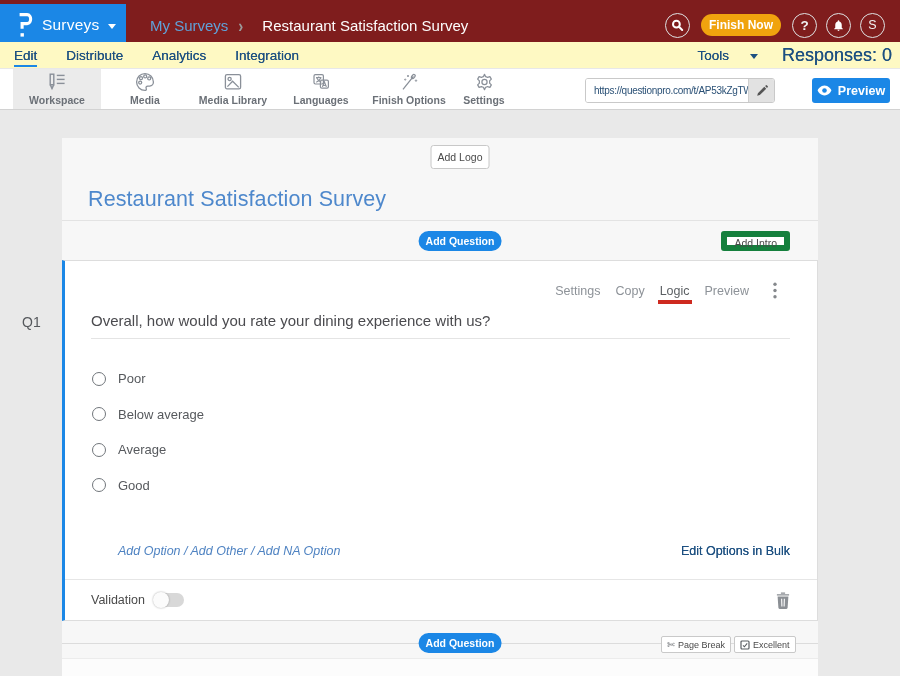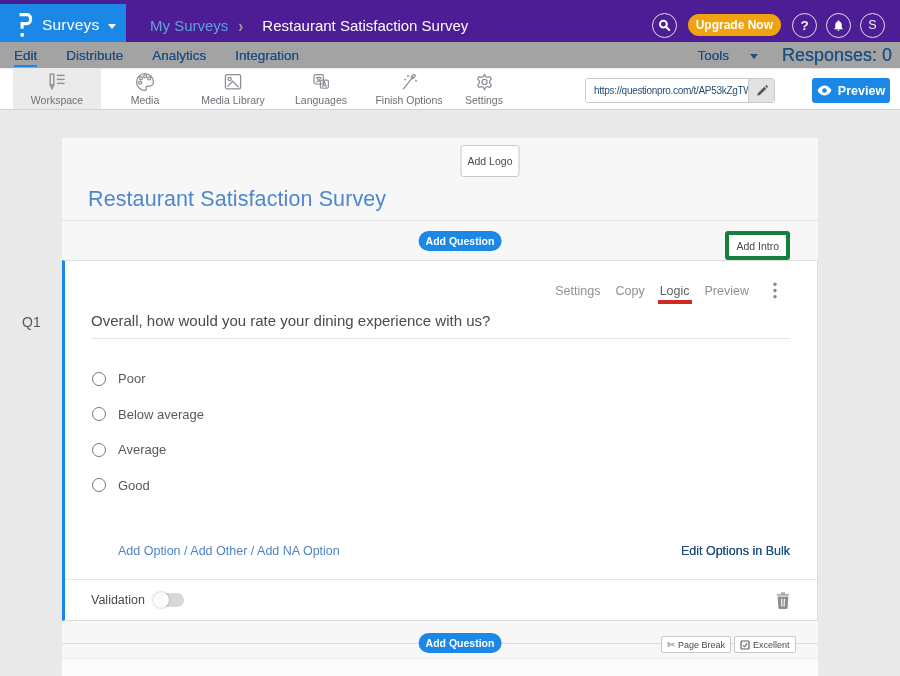--- a/index.html
+++ b/index.html
@@ -1,85 +1,85 @@
 <!DOCTYPE html>
 <html><head>
 <meta charset="utf-8">
 <style>
   * { margin:0; padding:0; box-sizing:border-box; }
   html,body { width:900px; height:676px; overflow:hidden; }
   body { font-family:"Liberation Sans", sans-serif; position:relative; background:#e9e9e9; }
 
   
-  .topbar { position:absolute; left:0; top:0; width:900px; height:50px; background:#4c1d95; display:flex; align-items:center; }
+  .topbar { position:absolute; left:0; top:0; width:900px; height:50px; background:#7f1d1d; display:flex; align-items:center; }
   .brand { width:126px; height:42px; background:#1b87e6; display:flex; align-items:center; padding-left:18px; gap:9px; flex:none; }
   .brand-name { color:#fff; font-size:15.5px; letter-spacing:.2px; }
   .caret-down { width:0; height:0; border-left:4.5px solid transparent; border-right:4.5px solid transparent; border-top:5px solid #fff; margin-top:2px; }
   .crumbs { display:flex; align-items:center; margin-left:24px; white-space:nowrap; }
   .crumb-parent { color:#60a1d8; font-size:15px; }
   .crumb-sep { color:#9b9b9b; font-size:15px; font-weight:bold; transform:scaleY(1.2); margin:0 19px 0 10px; }
   .crumb-current { color:#fdfdfd; font-size:15px; }
   .topbar-right { margin-left:auto; display:flex; align-items:center; gap:9px; padding-right:15px; }
   .circle-btn { width:25px; height:25px; border:1.6px solid #dfe1e2; border-radius:50%; display:flex; align-items:center; justify-content:center; color:#f2f2f2; font-size:13px; flex:none; }
   .circle-btn.help { font-weight:bold; font-size:13.5px; }
   .circle-btn.avatar { font-size:12.5px; }
   .upgrade-btn { height:22px; background:#f0a30e; border:none; border-radius:11px; color:#fff; font-weight:bold; font-size:12px; padding:0 8px; font-family:inherit; margin:0 2px; }
 
   
-  .navrow { position:absolute; left:0; top:42px; width:900px; height:26px; background:#a3a3a3; display:flex; align-items:center; }
+  .navrow { position:absolute; left:0; top:42px; width:900px; height:26px; background:#fef9c3; display:flex; align-items:center; }
   .nav-tabs { display:flex; padding-left:14px; gap:29px; }
   .nav-tab { position:relative; color:#1d5081; font-size:13.5px; text-shadow:0 0 .45px #1d5081; cursor:pointer; }
   .nav-tab.active::after { content:""; position:absolute; left:0; right:0; bottom:-4px; height:2px; background:#1b87e6; }
   .nav-right { margin-left:auto; display:flex; align-items:center; gap:24px; padding-right:8px; }
   .tools-lbl { color:#1d5081; font-size:13.5px; text-shadow:0 0 .45px #1d5081; display:flex; align-items:center; gap:21px; cursor:pointer; }
   .caret-down.navy { border-top-color:#1d5081; }
   .responses-lbl { color:#1d5081; font-size:18px; text-shadow:0 0 .45px #1d5081; }
 
   
   .toolbar { position:absolute; left:0; top:68px; width:900px; height:42px; background:#fff; border-top:1px solid #e8e8e8; border-bottom:1px solid #d2d2d2; display:flex; align-items:stretch; }
-  .tool-items { display:flex; padding-left:13px; }
+  .tool-items { display:flex; padding-left:13px;font-weight:bold; }
   .tool-item { width:88px; display:flex; flex-direction:column; align-items:center; justify-content:center; gap:2px; color:#8a9099; cursor:pointer; }
   .tool-item:last-child { width:62px; }
   .tool-item.active { background:#ebebeb; }
   .tool-item svg { display:block; }
   .tool-lbl { font-size:10.5px; color:#6b7077; }
   .url-box { position:absolute; left:585px; top:9px; width:190px; height:25px; border:1px solid #c9c9c9; border-radius:3px; background:#fff; display:flex; overflow:hidden; }
   .url-text { flex:1; border:none; outline:none; font-family:inherit; font-size:10px; letter-spacing:-0.3px; color:#2b5176; padding:0 0 0 8px; min-width:0; background:#fff; }
   .url-edit { width:26px; background:#e2e2e2; border-left:1px solid #cfcfcf; display:flex; align-items:center; justify-content:center; color:#555; flex:none; cursor:pointer; }
   .preview-btn { position:absolute; left:812px; top:9px; width:78px; height:25px; background:#1b87e6; color:#fff; border:none; border-radius:3px; font-family:inherit; font-size:12.5px; font-weight:bold; display:flex; align-items:center; justify-content:center; gap:6px; cursor:pointer; }
 
   
   .main { position:absolute; left:0; top:110px; width:900px; height:566px; background:#e9e9e9; }
   .q-number { position:absolute; left:22px; top:204px; font-size:14px; color:#55585c; }
   .card { position:absolute; left:62px; top:28px; width:756px; height:538px; background:#f7f7f7; }
 
-  .add-logo-btn { position:absolute; top:7px; left:calc(50% + 20px); transform:translateX(-50%); height:32px; padding:0 6px; background:#fff; border:1px solid #c8c8c8; border-radius:3px; font-family:inherit; font-size:10.5px; color:#4a4a4a; cursor:pointer;margin-left:30px; }
+  .add-logo-btn { position:absolute; top:7px; left:calc(50% + 20px); transform:translateX(-50%); height:24px; padding:0 6px; background:#fff; border:1px solid #c8c8c8; border-radius:3px; font-family:inherit; font-size:10.5px; color:#4a4a4a; cursor:pointer; }
   .survey-title { position:absolute; left:26px; top:49px; font-size:21.5px; font-weight:normal; color:#4e88cc; letter-spacing:.1px; }
   .hdr-divider { position:absolute; left:0; right:0; top:82px; height:1px; background:#e3e3e3; }
 
   .btn-blue { height:20px; padding:0 7px; background:#1b87e6; border:none; border-radius:10px; color:#fff; font-family:inherit; font-size:10.5px; font-weight:bold; cursor:pointer; }
-  .btn-white { height:29px; padding:0 7px; background:#fff; border:4px solid #15803d; border-radius:3px; color:#4a4a4a; font-family:inherit; font-size:10.5px; cursor:pointer; }
+  .btn-white { height:20px; padding:0 7px; background:#fff; border:6px solid #15803d; border-radius:3px; color:#4a4a4a; font-family:inherit; font-size:10.5px; cursor:pointer; }
   .addq-top { position:absolute; left:calc(50% + 20px); transform:translateX(-50%); top:93px; }
   .add-intro { position:absolute; right:28px; top:93px; }
 
   
   .qblock { position:absolute; left:0; top:122px; width:756px; height:361px; background:#fff; border:1px solid #dddddd; border-left:3px solid #1b87e6; }
   .q-actions { position:absolute; top:21px; right:40px; display:flex; align-items:center; gap:15px; }
   .q-action { font-size:12.5px; color:#8d9298; cursor:pointer; }
   .q-action.hl { color:#5b5f63; position:relative; }
   .q-action.hl::after { content:""; position:absolute; left:-2px; right:-2px; bottom:-6px; height:3.5px; background:#ce2a20; }
   .q-dots { margin-left:9px; cursor:pointer; color:#85888c; display:flex; }
   .q-text { position:absolute; left:26px; top:51px; right:30px; font-size:15px; color:#4b4b4f; }
   .q-underline { position:absolute; left:26px; top:77px; width:699px; height:1px; background:#e4e4e4; }
   .opt-list { position:absolute; left:27px; top:100px; list-style:none; }
   .opt-row { height:35.5px; display:flex; align-items:center; cursor:pointer; }
   .radio { width:14px; height:14px; border:1.5px solid #71767b; border-radius:50%; background:#fff; flex:none; }
   .opt-lbl { margin-left:12px; font-size:13px; color:#56595d; }
   .addopt-row { position:absolute; left:53px; right:27px; top:283px; display:flex; justify-content:space-between; align-items:center; }
-  .addopt-links { font-size:12.5px; color:#4f83c2; }
+  .addopt-links { font-size:12.5px; color:#4f83c2;font-style:italic; }
   .addopt-links a { color:#4f83c2; text-decoration:none; cursor:pointer; }
   .bulk-link { font-size:12.5px; color:#1d5081; text-shadow:0 0 .3px #1d5081; text-decoration:none; cursor:pointer; }
   .v-divider { position:absolute; left:0; right:0; top:318px; height:1px; background:#e6e6e6; }
   .validation-row { position:absolute; left:26px; top:318px; height:41px; display:flex; align-items:center; }
   .validation-lbl { font-size:12.5px; color:#4a4a4a; }
   .toggle { width:30px; height:14px; background:#d8d8d8; border-radius:7px; margin-left:9px; position:relative; cursor:pointer; }
   .toggle-knob { position:absolute; left:-1px; top:-1px; width:16px; height:16px; background:#fbfbfb; border-radius:50%; box-shadow:0 0 2px rgba(0,0,0,.35); }
   .trash-btn { position:absolute; right:27px; top:331px; color:#8b8f94; cursor:pointer; }
 
   
@@ -108,21 +108,21 @@
     <span class="crumb-sep">›</span>
     <span class="crumb-current">Restaurant Satisfaction Survey</span>
   </nav>
   <div class="topbar-right">
     <span class="circle-btn">
       <svg width="13" height="13" viewBox="0 0 13 13">
         <circle cx="5.4" cy="5.2" r="3.4" fill="none" stroke="#fff" stroke-width="2"></circle>
         <line x1="8" y1="7.8" x2="11.2" y2="11" stroke="#fff" stroke-width="2" stroke-linecap="round"></line>
       </svg>
     </span>
-    <button class="upgrade-btn">Upgrade Now</button>
+    <button class="upgrade-btn">Finish Now</button>
     <span class="circle-btn help">?</span>
     <span class="circle-btn">
       <svg width="13" height="13" viewBox="0 0 24 24" fill="#fff">
         <path d="M12 22a2 2 0 0 0 2-2h-4a2 2 0 0 0 2 2zm6-6v-5c0-3.07-1.63-5.64-4.5-6.32V4a1.5 1.5 0 0 0-3 0v.68C7.64 5.36 6 7.92 6 11v5l-2 2v1h16v-1l-2-2z"></path>
       </svg>
     </span>
     <span class="circle-btn avatar">S</span>
   </div>
 </header>
 

